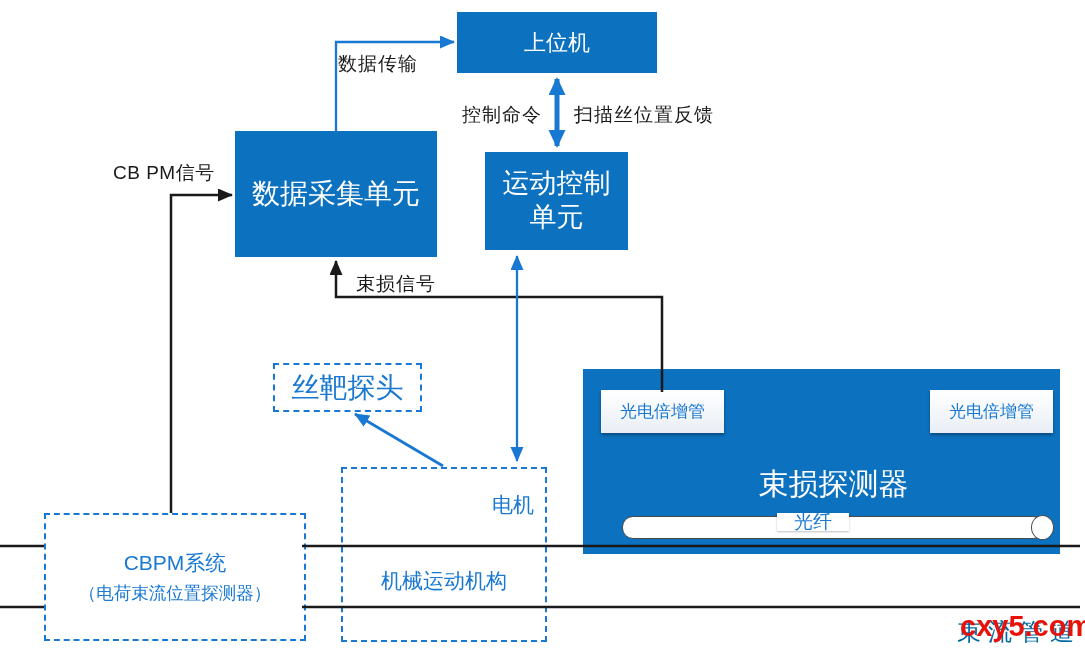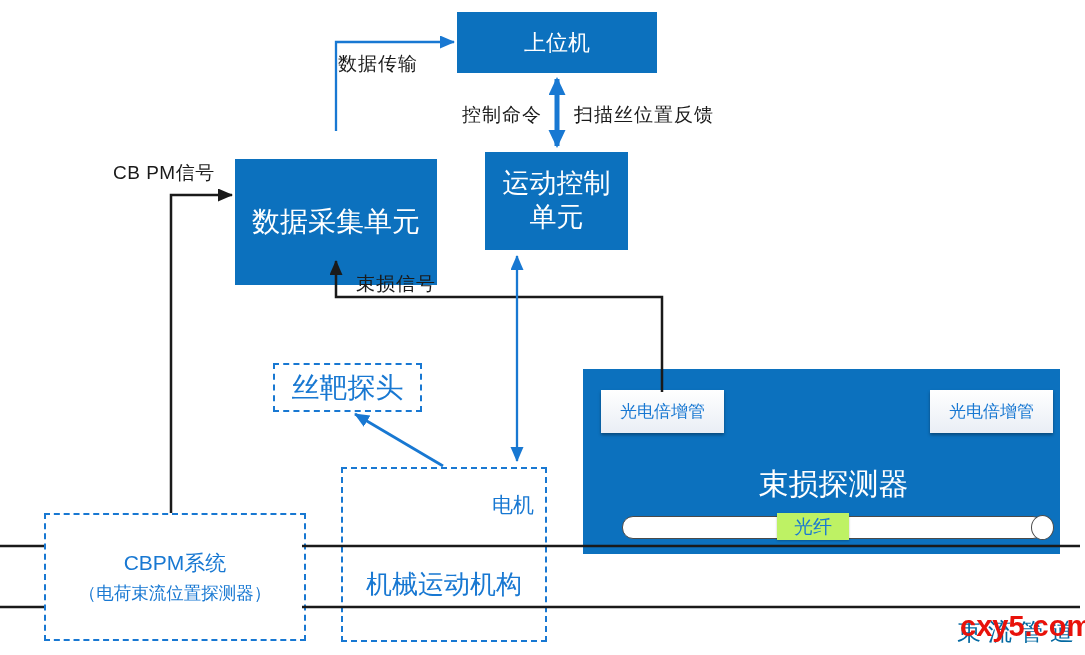--- a/index.html
+++ b/index.html
@@ -6,53 +6,53 @@
   .stage{
     position:relative;width:1085px;height:655px;background:#ffffff;
     font-family:"Liberation Sans","DejaVu Sans",sans-serif;overflow:hidden;
   }
   
   .node{
     position:absolute;background:#0c71be;color:#ffffff;
     display:flex;align-items:center;justify-content:center;text-align:center;
   }
   #host{left:457px;top:12px;width:200px;height:61px;font-size:22px;}
-  #daq{left:235px;top:131px;width:202px;height:126px;font-size:28px;margin-top:28px;}
+  #daq{left:235px;top:131px;width:202px;height:126px;font-size:28px;}
   #mcu{left:485px;top:152px;width:143px;height:98px;font-size:27px;flex-direction:column;line-height:1.25;align-items:center;}
   #detector{left:583px;top:369px;width:477px;height:185px;}
   .detector-title{position:absolute;left:0;right:0;top:95px;text-align:center;font-size:30px;color:#fff;padding-left:24px;}
   .pmt{
     position:absolute;width:123px;height:43px;font-size:17px;color:#1878d2;
     background:linear-gradient(#ffffff,#e9eef5);display:flex;align-items:center;justify-content:center;
     box-shadow:0 2px 3px rgba(0,0,0,0.35);
   }
   #pmt-left{left:18px;top:21px;}
   #pmt-right{left:347px;top:21px;}
   .fiber-tube{
     position:absolute;left:39px;top:147px;width:420px;height:21px;background:#ffffff;
     border:1.5px solid #4a4a4a;border-radius:11px;
   }
   .fiber-cap{
     position:absolute;left:448px;top:146px;width:21px;height:23px;background:#ffffff;
     border:1.5px solid #4a4a4a;border-radius:50%;
   }
   .fiber-label{
-    position:absolute;left:194px;top:144px;width:72px;height:27px;background:#bef264;
+    position:absolute;left:194px;top:144px;width:72px;height:18px;background:#ffffff;
     color:#1878d2;font-size:19px;display:flex;align-items:center;justify-content:center;
     box-shadow:0 1px 2px rgba(0,0,0,0.25);
   }
   
   .dashed{
     position:absolute;border:2.5px dashed #1878d2;color:#1878d2;background:transparent;
     display:flex;align-items:center;justify-content:center;text-align:center;
   }
   #wire-probe{left:273px;top:363px;width:145px;height:45px;font-size:28px;}
   #mechanism{left:341px;top:467px;width:202px;height:171px;display:block;}
   .motor-label{position:absolute;right:11px;top:22px;font-size:21px;color:#1878d2;}
-  .mechanism-label{position:absolute;left:0;right:0;top:98px;text-align:center;font-size:26px;color:#1878d2;}
+  .mechanism-label{position:absolute;left:0;right:0;top:98px;text-align:center;font-size:21px;color:#1878d2;}
   #cbpm{left:44px;top:513px;width:258px;height:124px;flex-direction:column;line-height:1.55;}
   .cbpm-l1{font-size:21px;}
   .cbpm-l2{font-size:17.5px;}
   
   .lbl{position:absolute;color:#1a1a1a;font-size:19px;white-space:nowrap;letter-spacing:1px;}
   #lbl-data-transfer{left:338px;top:16px;margin-top:35px;}
   #lbl-control-cmd{left:462px;top:102px;}
   #lbl-scan-fb{left:574px;top:102px;}
   #lbl-cbpm-sig{left:113px;top:160px;letter-spacing:0.5px;}
   #lbl-beamloss{left:356px;top:271px;}

